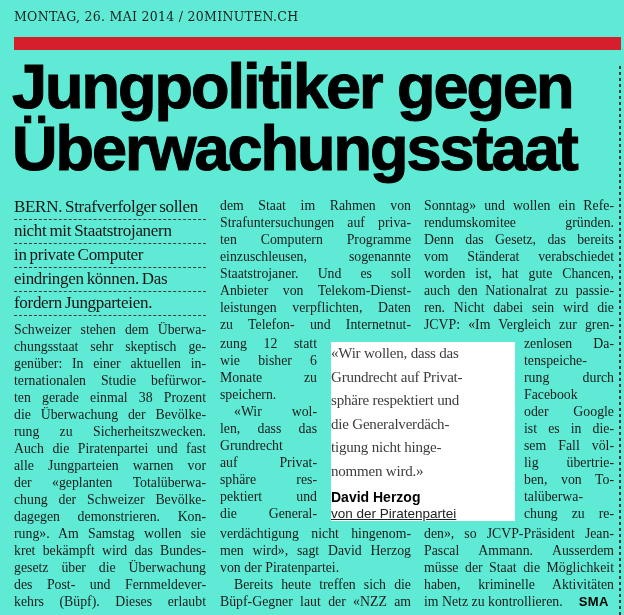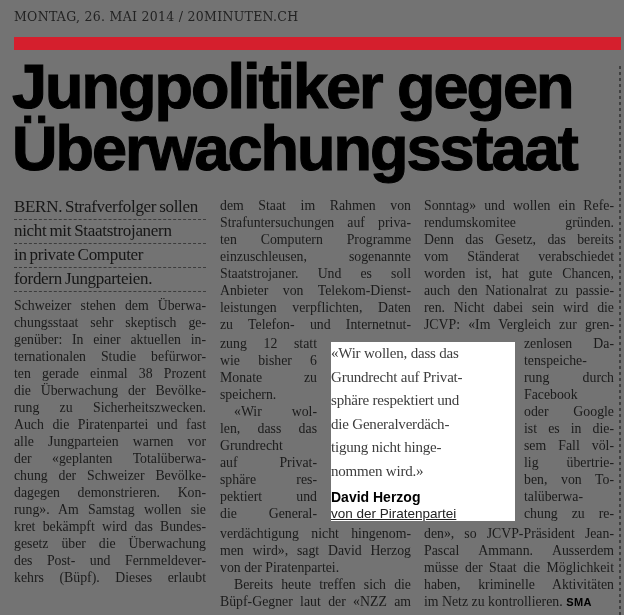--- a/index.html
+++ b/index.html
@@ -1,16 +1,16 @@
 <!DOCTYPE html>
 <html><head>
 <meta charset="utf-8">
 <style>
   html,body{margin:0;padding:0;background:#ffffff;}
-  .page{position:relative;width:624px;height:615px;background:#737373;overflow:hidden;
+  .page{position:relative;width:624px;height:615px;background:#5eead4;overflow:hidden;
         font-family:"Liberation Serif",serif;color:#1b1b1b;}
 
   .dateline{position:absolute;left:14px;top:9px;font-family:"DejaVu Serif",serif;
         font-size:12.5px;letter-spacing:0.3px;color:#222;white-space:nowrap;}
 
   .red-bar{position:absolute;left:14px;top:37px;width:607px;height:13px;}
 
   .headline{position:absolute;left:12px;top:55px;width:612px;margin:0;
         font-family:"Liberation Sans",sans-serif;font-weight:700;color:#000;
         font-size:63px;line-height:62px;letter-spacing:-2px;-webkit-text-stroke:1.1px #000;
@@ -36,41 +36,42 @@
   .narrow-wrap2{width:97px;margin:2px 0 3px 0;}
   .narrow-wrap3{width:90px;margin:2px 0 3px auto;}
 
   .pullquote{position:absolute;left:331px;top:342px;width:184px;background:#fff;}
   .q-line{font-size:15px;line-height:23.5px;color:#3d3d3d;letter-spacing:-0.2px;
         white-space:nowrap;text-align:left;}
   .q-author{margin-top:6px;font-family:"Liberation Sans",sans-serif;font-weight:700;
         font-size:14px;color:#000;}
   .q-role{margin-top:1px;font-family:"Liberation Sans",sans-serif;font-size:13.5px;color:#222;text-decoration:underline;}
 
-  .credit{font-family:"Liberation Sans",sans-serif;font-weight:700;font-size:11px;
-        letter-spacing:0.4px;color:#000;}
+  .credit{font-family:"Liberation Sans",sans-serif;font-weight:700;font-size:13px;
+        letter-spacing:0.4px;color:#000;margin-left:12px;}
 </style>
 </head>
 <body>
 
 <div class="page">
 
   <div class="dateline">MONTAG, 26. MAI 2014 / 20MINUTEN.CH</div>
 
   <div class="red-bar" style="background: rgb(213, 31, 45);"></div>
 
   <h1 class="headline"><span>Jungpolitiker gegen</span><br><span>Überwachungsstaat</span></h1>
 
   <div class="v-rule"></div>
 
   <div class="col col1">
     <div class="lead">
         <div class="ln">BERN. Strafverfolger sollen</div>
         <div class="ln">nicht mit Staatstrojanern</div>
         <div class="ln">in private Computer</div>
+        <div class="ln">eindringen können. Das</div>
         <div class="ln">fordern Jungparteien.</div>
       </div>
     <div class="bodyl">
         <div class="ln">Schweizer stehen dem Überwa-</div>
         <div class="ln">chungsstaat sehr skeptisch ge-</div>
         <div class="ln">genüber: In einer aktuellen in-</div>
         <div class="ln">ternationalen Studie befürwor-</div>
         <div class="ln">ten gerade einmal 38 Prozent</div>
         <div class="ln">die Überwachung der Bevölke-</div>
         <div class="ln">rung zu Sicherheitszwecken.</div>

